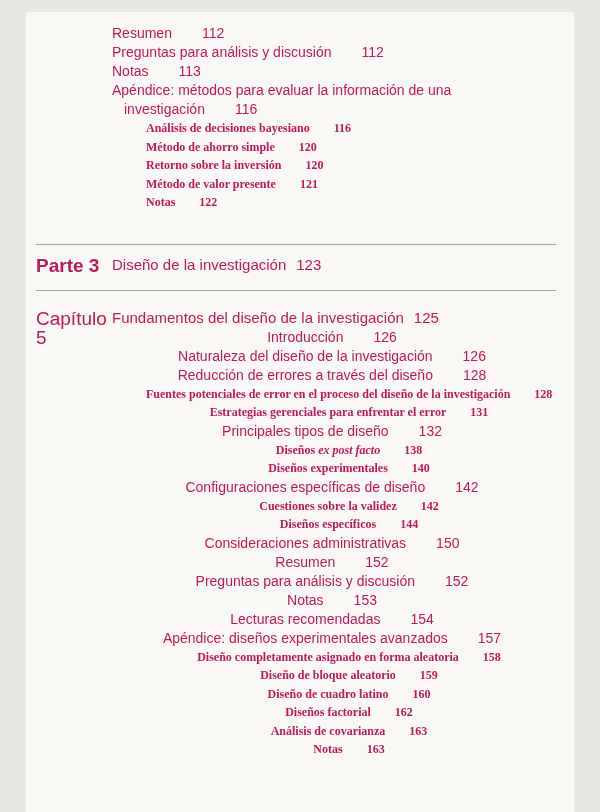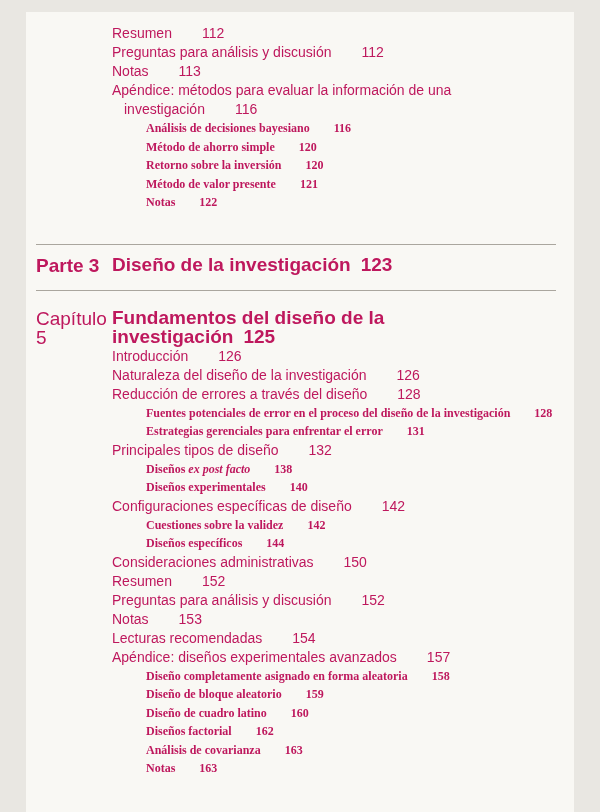--- a/index.html
+++ b/index.html
@@ -30,31 +30,31 @@
     margin-left:34px;
     font-family:"Liberation Serif", serif;
     font-weight:bold;
     font-size:12px;
     line-height:18.5px;
     padding-left:0; text-indent:0;
     white-space:nowrap;
   }
   .pg { margin-left:30px; }
   .lvl2 .pg { margin-left:24px; }
-  .toc-row.head { font-size:19px; font-weight:bold; padding-left:0; text-indent:0; }
+  .toc-row.head { font-size:15px; font-weight:normal; padding-left:0; text-indent:0; }
   .head .pg { margin-left:10px; }
   .rule {
     border:none; height:0;
     border-top:1.5px solid #aaa69e;
     margin:0;
   }
   .top-block { margin-bottom:32px; }
   .rule.r1 { margin-bottom:10px; }
   .rule.r2 { margin-top:15px; margin-bottom:17px; }
-  .chapter-entries { margin-top:1px; }
+  .chapter-entries { margin-top:1px;text-align:center; }
   i { }
 </style>
 </head>
 <body>
 
 <div class="page">
 
   <div class="section top-block">
     <div class="side-col"></div>
     <div class="body-col">

